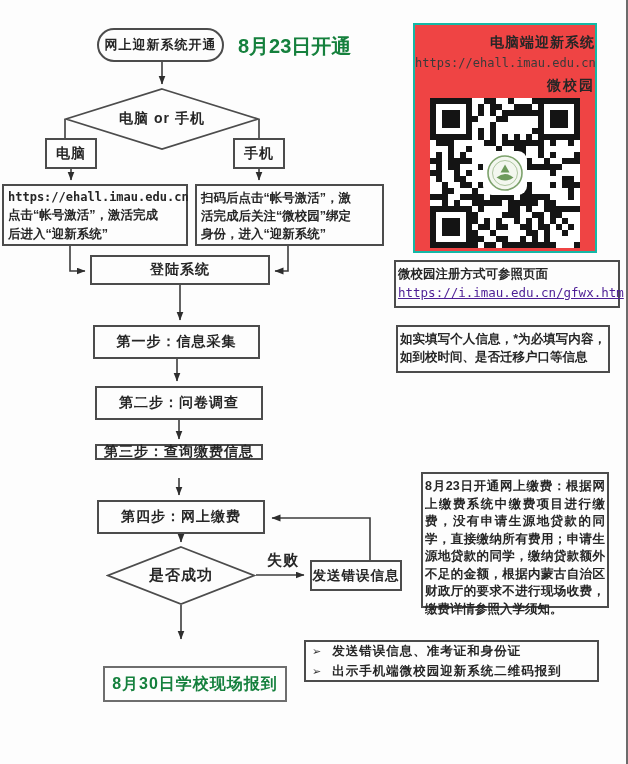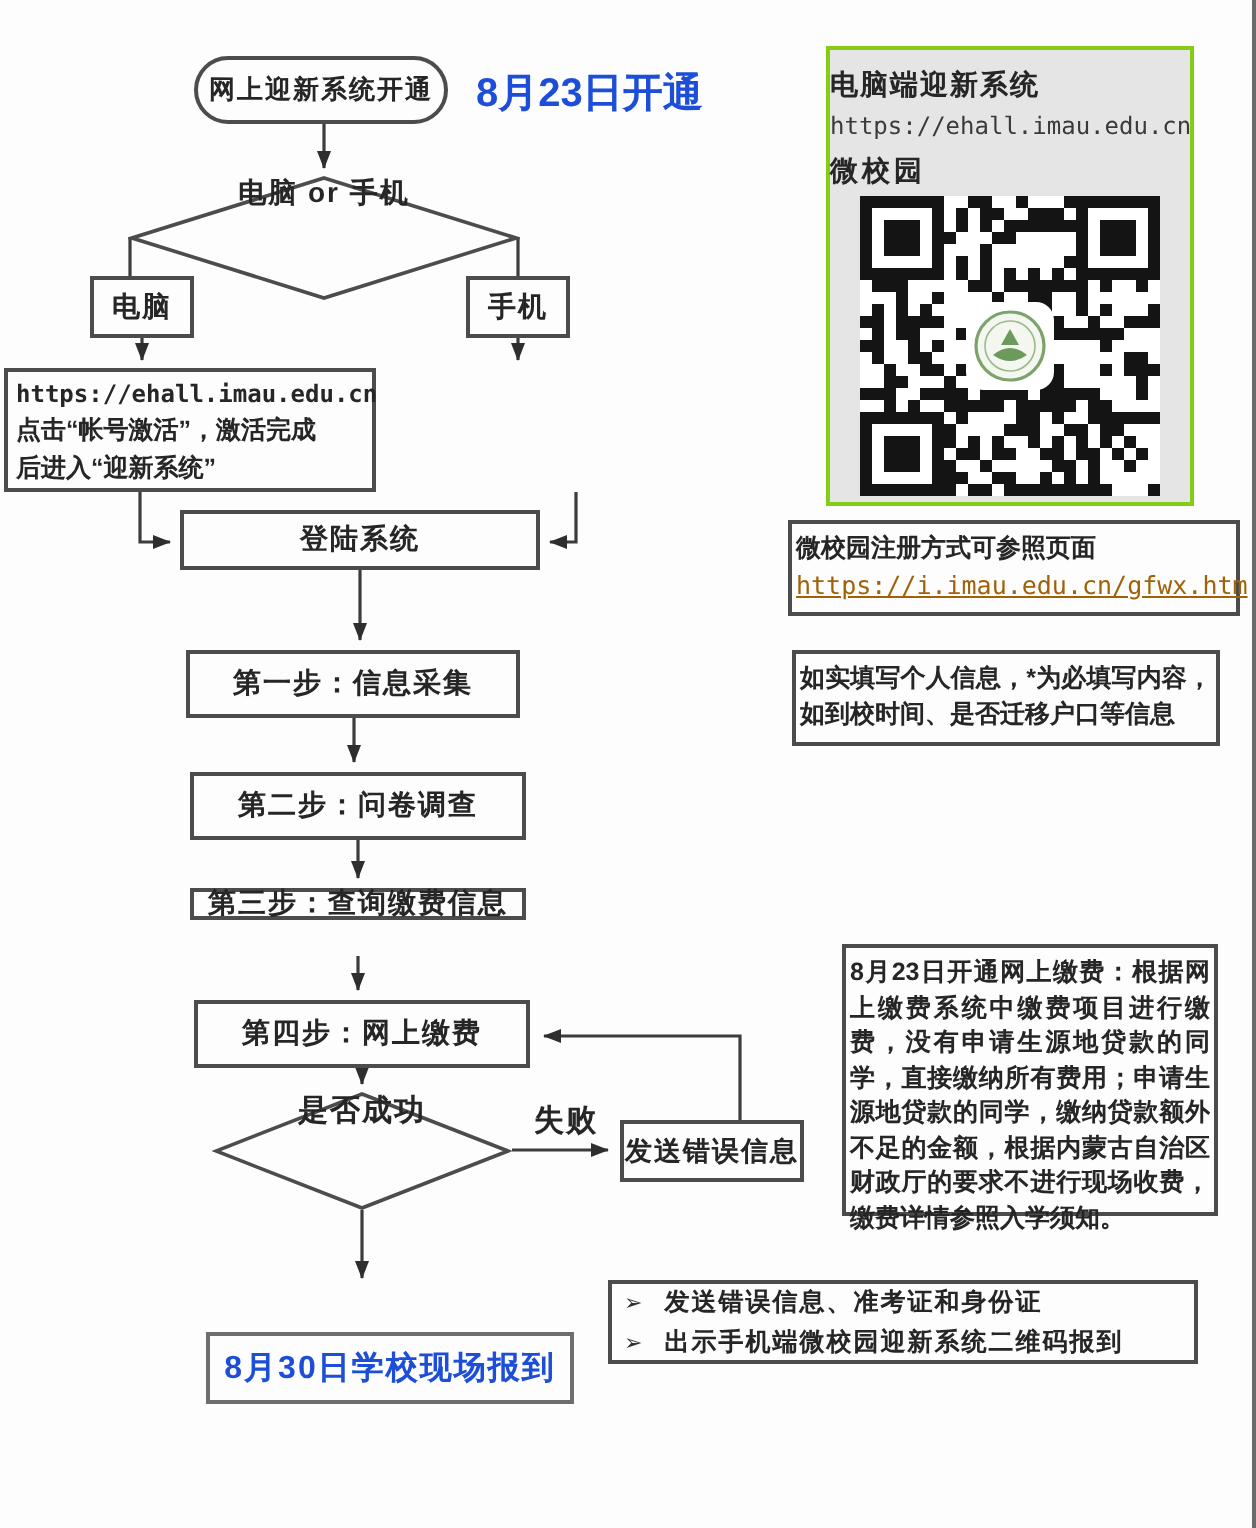--- a/index.html
+++ b/index.html
@@ -7,42 +7,42 @@
     position:relative;width:628px;height:764px;background:#fdfdfd;overflow:hidden;
     font-family:"Liberation Sans","DejaVu Sans",sans-serif;color:#262626;
   }
   #connectors{position:absolute;left:0;top:0;z-index:0;pointer-events:none;}
   .node{position:absolute;z-index:1;box-sizing:border-box;}
   .box{
     background:#fdfdfd;border:2px solid #4c4c4c;display:flex;align-items:center;justify-content:center;
     font-size:14px;font-weight:600;letter-spacing:1px;
   }
   .pill{border-radius:18px;font-size:13px;}
-  .red-text{color:#1d4ed8;font-weight:700;}
-  .diamond-wrap{display:flex;align-items:flex-start;justify-content:center;}
+  .red-text{color:#15803d;font-weight:700;}
+  .diamond-wrap{display:flex;align-items:center;justify-content:center;}
   .diamond-wrap svg{position:absolute;left:0;top:0;}
   .diamond-label{position:relative;z-index:1;font-size:14px;font-weight:600;letter-spacing:1px;}
   .instr{
     background:#fdfdfd;border:2px solid #4c4c4c;padding:3px 4px;
     font-size:12.5px;font-weight:600;line-height:1.45;letter-spacing:0;
   }
   .mono{font-family:"DejaVu Sans Mono","Liberation Mono",monospace;}
   .note{
     background:#fdfdfd;border:2px solid #4c4c4c;padding:4px 2px;
     font-size:12.5px;font-weight:600;line-height:1.42;text-align:justify;
   }
   .plain-label{font-size:15px;font-weight:600;letter-spacing:1px;}
   .panel{
-    background:#e5e5e5;border:2px solid #84cc16;text-align:left;
+    background:#ef4444;border:2px solid #14b8a6;text-align:right;
   }
   .panel-title{margin-top:9px;font-size:14px;font-weight:700;letter-spacing:1px;}
   .panel-url{margin-top:4px;font-size:12px;color:#3a3a3a;}
   .panel-caption{margin-top:7px;font-size:14px;font-weight:600;letter-spacing:2px;}
   .qr{display:block;margin:3px auto 0 auto;}
-  .link{color:#a16207;text-decoration:underline;cursor:pointer;}
+  .link{color:#4c1d95;text-decoration:underline;cursor:pointer;}
   .bullets{display:flex;flex-direction:column;justify-content:center;gap:3px;padding:2px 6px;
     font-size:12.5px;font-weight:600;align-items:flex-start;}
   .bullet-row{display:flex;gap:10px;align-items:baseline;white-space:nowrap;}
   .bullet-glyph{font-size:11px;color:#333;}
   #right-edge{position:absolute;right:0;top:0;width:2px;height:764px;background:#6b6b6b;z-index:2;}
 </style>
 </head>
 <body>
 
 <div id="stage">
@@ -93,20 +93,27 @@
   </div>
 
   <div class="node instr" style="left:2px;top:184px;width:186px;height:62px;">
     <div>
       <div class="mono" style="font-size:12px;">https://ehall.imau.edu.cn</div>
       <div>点击“帐号激活”，激活完成</div>
       <div>后进入“迎新系统”</div>
     </div>
   </div>
 
+  <div class="node instr" style="left:195px;top:184px;width:189px;height:62px;">
+    <div>
+      <div>扫码后点击“帐号激活”，激</div>
+      <div>活完成后关注“微校园”绑定</div>
+      <div>身份，进入“迎新系统”</div>
+    </div>
+  </div>
 
   <div class="node box" style="left:90px;top:255px;width:180px;height:30px;">
     <span>登陆系统</span>
   </div>
 
   <div class="node box" style="left:93px;top:325px;width:167px;height:34px;">
     <span>第一步：信息采集</span>
   </div>
   <div class="node box" style="left:95px;top:386px;width:168px;height:34px;">
     <span>第二步：问卷调查</span>

